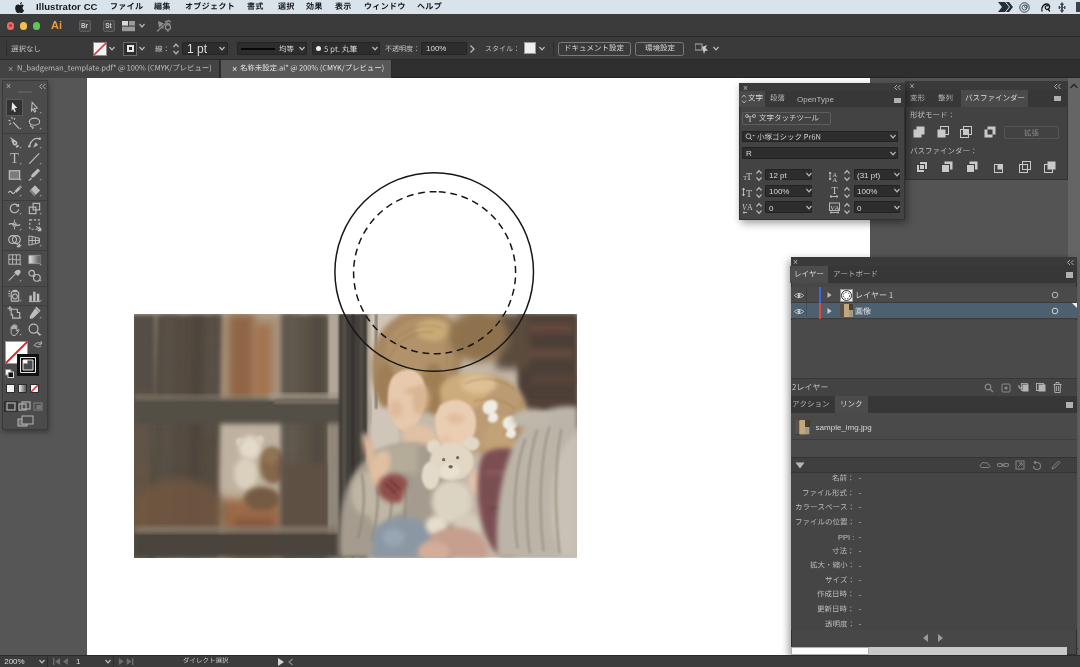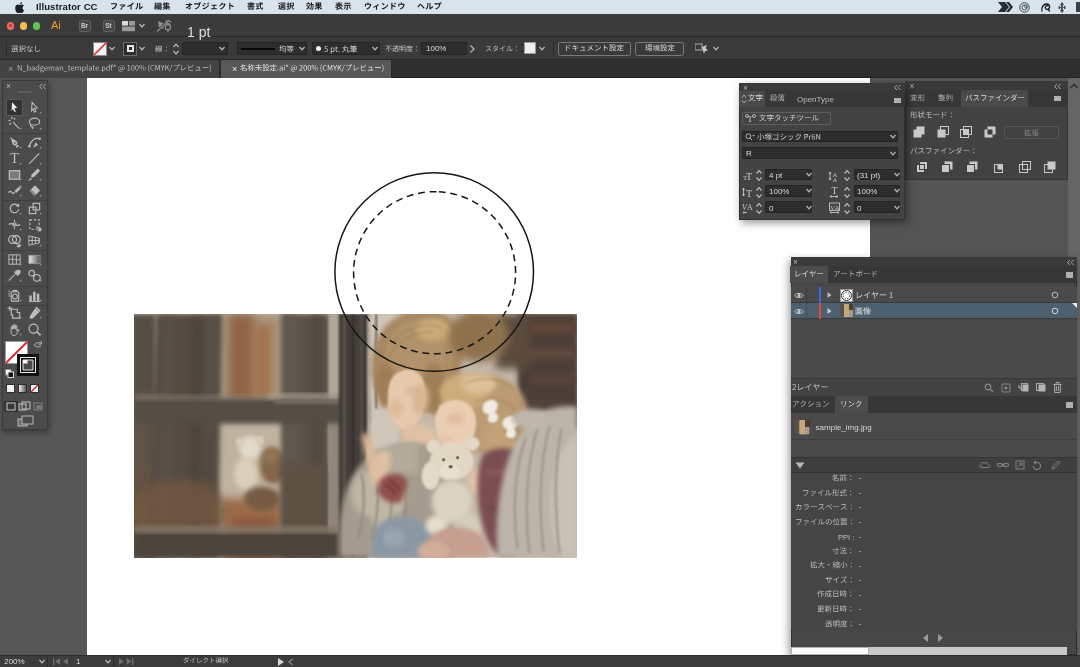--- a/index.html
+++ b/index.html
@@ -296,21 +296,21 @@
 <path d="M4 8 L7 11 L4 14 Z"></path>
       <path d="M16 8 L13 11 L16 14 Z"></path>
     </g>
   </svg>
 <div class="abs" style="left:1076px;top:2px;width:4px;height:10px;background:#39424a"></div>
 <div class="abs" style="left:0;top:14px;width:1080px;height:23px;background:#3b3b3b;border-bottom:1px solid #2a2a2a"></div>
 <div class="abs" style="left:6.7px;top:22.3px;width:7.4px;height:7.4px;border-radius:50%;background:#ee6a5e"></div>
 <div class="abs" style="left:19.6px;top:22.3px;width:7.4px;height:7.4px;border-radius:50%;background:#f5bf4f"></div>
 <div class="abs" style="left:32.5px;top:22.3px;width:7.4px;height:7.4px;border-radius:50%;background:#61c554"></div>
 <div class="abs" style="left:8.9px;top:24.3px;width:3px;height:3px;border-radius:50%;background:#b93428"></div>
-<div class="abs" style="left:51px;top:19px;font-size:11px;font-weight:normal;color:#ec9b3c;line-height:13px">Ai</div>
+<div class="abs" style="left:51px;top:19px;font-size:11px;font-weight:bold;color:#ec9b3c;line-height:13px">Ai</div>
 <div class="abs" style="left:78.5px;top:20px;width:12px;height:12px;background:#474747;border:1px solid #5f5f5f;border-radius:2px;color:#c9c9c9;font-size:6.5px;font-weight:bold;text-align:center;line-height:10px">Br</div>
 <div class="abs" style="left:102.5px;top:20px;width:12px;height:12px;background:#474747;border:1px solid #5f5f5f;border-radius:2px;color:#c9c9c9;font-size:6.5px;font-weight:bold;text-align:center;line-height:10px">St</div>
 <svg class="abs" style="left:122px;top:20.5px" width="13" height="11" viewBox="0 0 13 11">
 <rect x="0" y="0" width="6" height="4.6" fill="#d8d8d8"></rect>
     <rect x="7" y="0" width="6" height="4.6" fill="#9a9a9a"></rect>
 <rect x="0" y="5.6" width="13" height="4.6" fill="#9a9a9a"></rect>
   </svg>
 <svg class="abs" style="left:138px;top:23px" width="8" height="6">
     <path d="M1.5 1 L4 4 L6.5 1" stroke="#b5b5b5" stroke-width="1.2" fill="none"></path>
   </svg>
@@ -351,21 +351,21 @@
         <g fill="#cccccc" transform="translate(0,6.60)">
           <path transform="translate(0.00,0) scale(0.007500,-0.007500)" d="M509 532H846V445H509ZM509 676H846V589H509ZM296 255C320 198 341 122 345 74L404 92C397 141 376 214 351 271ZM89 268C77 181 59 91 26 30C42 24 71 11 84 2C115 66 139 163 152 258ZM440 737V383H642V1C642 -10 639 -13 626 -14C614 -14 574 -14 529 -13C538 -33 547 -60 550 -79C612 -79 652 -78 678 -68C704 -56 710 -37 710 1V207C753 112 821 17 930 -39C940 -20 962 8 976 22C899 56 841 109 799 170C848 204 906 252 954 296L893 340C863 304 813 257 769 220C741 271 723 324 710 375V383H918V737H682C698 764 714 795 728 825L645 841C637 811 620 771 605 737ZM402 297V233H538C503 129 438 55 358 12C372 2 396 -24 405 -39C504 18 584 123 619 282L578 299L566 297ZM28 398 37 331 195 341V-80H261V345L340 350C349 326 357 304 361 285L421 313C406 367 366 454 324 519L269 497C285 471 300 442 314 412L170 405C237 490 314 604 371 696L308 726C280 672 242 606 201 543C186 564 168 586 147 609C184 665 228 747 262 815L196 840C175 784 139 708 107 651L76 679L37 631C82 588 132 531 162 485C140 455 119 426 99 401Z"></path>
           <path transform="translate(7.50,0) scale(0.007500,-0.007500)" d="M500 544C540 544 576 573 576 619C576 665 540 694 500 694C460 694 424 665 424 619C424 573 460 544 500 544ZM500 54C540 54 576 84 576 129C576 175 540 205 500 205C460 205 424 175 424 129C424 84 460 54 500 54Z"></path>
         </g>
       </svg></span></div>
 <svg class="abs" style="left:172px;top:43px" width="8" height="12">
     <path d="M1.5 4 L4 1.2 L6.5 4" stroke="#bdbdbd" stroke-width="1.2" fill="none"></path>
     <path d="M1.5 8 L4 10.8 L6.5 8" stroke="#bdbdbd" stroke-width="1.2" fill="none"></path>
   </svg>
 <div class="abs" style="left:182px;top:42px;width:46px;height:13px;background:#2d2d2d;border:1px solid #242424;border-radius:1px"></div>
-<div class="abs" style="left:187px;top:28px;font-size:14px;color:#dddddd;line-height:8px">1 pt</div>
+<div class="abs" style="left:187px;top:45px;font-size:12px;color:#dddddd;line-height:8px">1 pt</div>
 <svg class="abs" style="left:218px;top:46px" width="8" height="6">
     <path d="M1.5 1 L4 3.8 L6.5 1" stroke="#bdbdbd" stroke-width="1.2" fill="none"></path>
   </svg>
 <div class="abs" style="left:237px;top:42px;width:70px;height:13px;background:#2d2d2d;border:1px solid #242424;border-radius:1px"></div>
 <div class="abs" style="left:241px;top:47.5px;width:34px;height:2.5px;background:#080808"></div>
 <div class="abs" style="left:279px;top:44.5px"><span style="position:relative;display:inline-block;width:15px;height:9px;vertical-align:top"><svg width="16" height="9" viewBox="0 0 16 9" style="position:absolute;left:0;top:0.0px;overflow:visible">
         <g fill="#dddddd" transform="translate(0,6.60)">
           <path transform="translate(0.00,0) scale(0.007500,-0.007500)" d="M438 472V403H749V472ZM392 149 423 79C521 116 652 168 774 217L761 282C625 231 483 179 392 149ZM507 840C469 700 404 564 321 477C340 466 372 443 387 429C426 476 464 536 497 602H866C853 196 837 42 805 8C793 -5 782 -9 762 -8C738 -8 676 -8 609 -2C622 -24 632 -56 634 -78C694 -81 756 -83 791 -79C827 -76 850 -67 873 -37C913 12 928 172 942 634C943 645 943 674 943 674H530C551 722 568 772 583 823ZM34 161 61 86C154 124 277 176 392 225L376 296L251 245V536H369V607H251V834H178V607H52V536H178V216C124 195 74 175 34 161Z"></path>
           <path transform="translate(7.50,0) scale(0.007500,-0.007500)" d="M578 845C549 760 495 680 433 628L460 611V542H147V479H460V389H48V323H665V235H80V169H665V10C665 -4 660 -8 642 -9C624 -10 565 -10 497 -8C508 -28 521 -58 525 -79C607 -79 663 -78 697 -68C731 -56 741 -35 741 9V169H929V235H741V323H956V389H537V479H861V542H537V611H521C543 635 564 662 583 692H651C681 653 710 606 722 573L787 601C776 627 755 660 732 692H945V756H619C631 779 641 803 650 828ZM223 126C288 83 360 19 393 -28L451 19C417 66 343 128 278 169ZM186 845C152 756 96 669 33 610C51 601 82 580 96 568C129 601 161 644 191 692H231C250 653 268 608 274 578L341 603C335 626 321 660 306 692H488V756H226C237 779 248 802 257 826Z"></path>
         </g>
@@ -918,21 +918,21 @@
   </svg>
 <svg class="abs" style="left:741.5px;top:169.5px" width="11" height="12" viewBox="0 0 11 12">
     <text x="1" y="10" font-size="7" fill="#c5c5c5" font-family="Liberation Serif,serif">T</text>
     <text x="4" y="10" font-size="10" fill="#c5c5c5" font-family="Liberation Serif,serif">T</text>
   </svg>
 <svg class="abs" style="left:754.6px;top:169.0px" width="8" height="13">
     <path d="M1.5 4.5 L4 1.6 L6.5 4.5" stroke="#b9b9b9" stroke-width="1.2" fill="none"></path>
     <path d="M1.5 8.5 L4 11.4 L6.5 8.5" stroke="#b9b9b9" stroke-width="1.2" fill="none"></path>
   </svg>
 <div class="abs" style="left:765.4px;top:168.5px;width:47px;height:11.5px;background:#2d2d2d;border:1px solid #232323;border-radius:1px"></div>
-<div class="abs" style="left:769px;top:170.7px;font-size:8px;color:#d8d8d8;line-height:9px">4 pt</div>
+<div class="abs" style="left:769px;top:170.7px;font-size:8px;color:#d8d8d8;line-height:9px">12 pt</div>
 <svg class="abs" style="left:804.6px;top:171.7px" width="8" height="6">
     <path d="M1.5 1 L4 3.8 L6.5 1" stroke="#b9b9b9" stroke-width="1.2" fill="none"></path>
   </svg>
 <svg class="abs" style="left:828.5px;top:169.5px" width="11" height="12" viewBox="0 0 11 12">
     <path d="M1 2 L1 10 M1 2 L0 4 M1 2 L2 4 M1 10 L0 8 M1 10 L2 8" stroke="#c5c5c5" stroke-width="0.9" fill="none"></path>
     <text x="3.5" y="7" font-size="6.5" fill="#c5c5c5" font-family="Liberation Serif,serif">A</text>
     <text x="3.5" y="11.5" font-size="6.5" fill="#c5c5c5" font-family="Liberation Serif,serif">A</text>
   </svg>
 <svg class="abs" style="left:842.6px;top:169.0px" width="8" height="13">
     <path d="M1.5 4.5 L4 1.6 L6.5 4.5" stroke="#b9b9b9" stroke-width="1.2" fill="none"></path>

